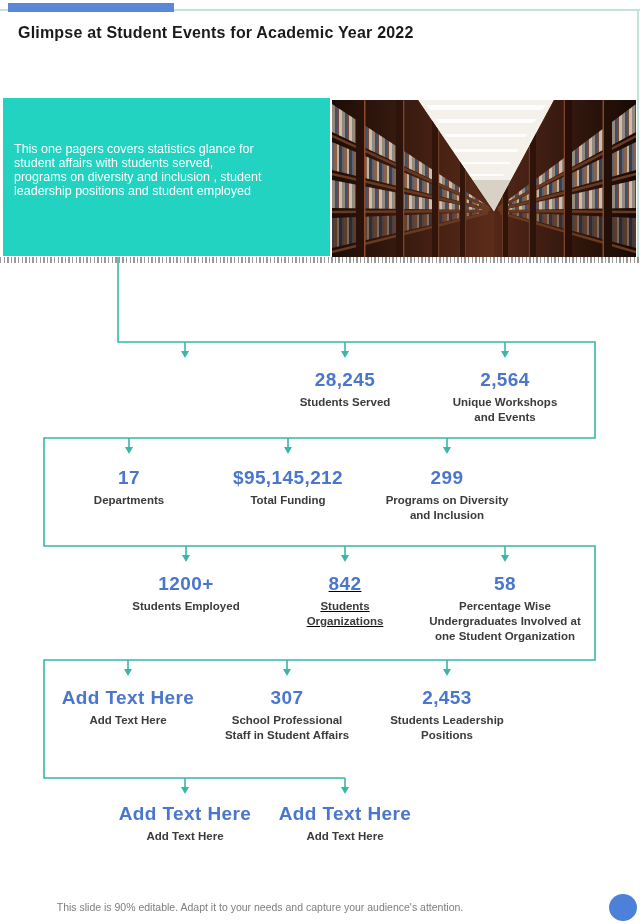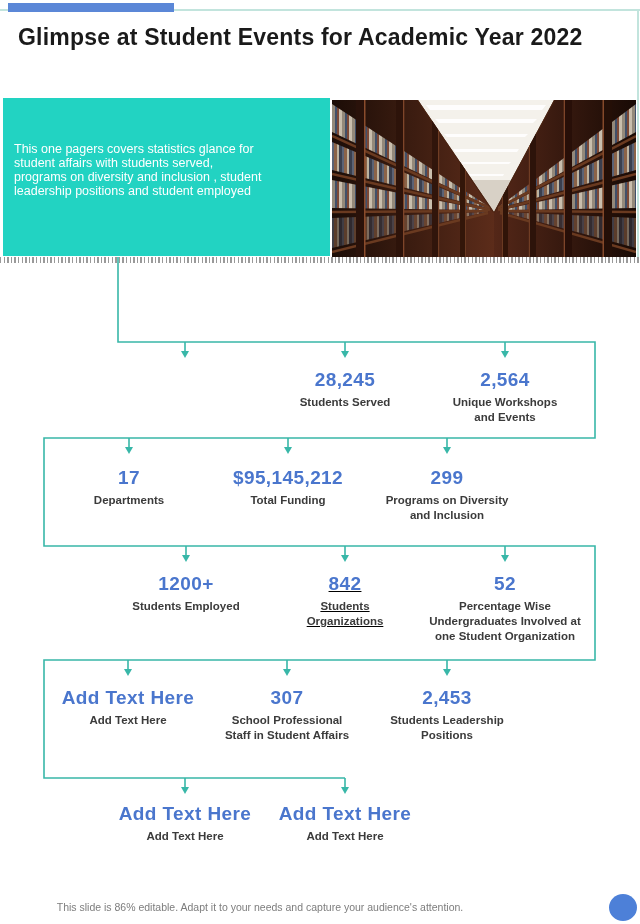--- a/index.html
+++ b/index.html
@@ -6,21 +6,21 @@
   .page{
     position:relative;width:640px;height:924px;background:#ffffff;overflow:hidden;
     font-family:"Liberation Sans","DejaVu Sans",sans-serif;
   }
   
   .top-line{position:absolute;left:0;top:9px;width:640px;height:2px;background:#c2e4dd;}
   .accent-bar{position:absolute;left:8px;top:3px;width:166px;height:9px;background:#5b87d7;}
   .right-line{position:absolute;left:637px;top:9px;width:2px;height:250px;background:#c2e4dd;}
   .page-title{
     position:absolute;left:18px;top:24px;width:600px;
-    font-size:23px;font-weight:bold;color:#1a1a1a;letter-spacing:.2px;
+    font-size:16px;font-weight:bold;color:#1a1a1a;letter-spacing:.2px;
   }
   
   .intro-box{
     position:absolute;left:3px;top:98px;width:327px;height:158px;background:#22d3c2;
   }
   .intro-text{
     position:absolute;left:11px;top:44px;width:305px;
     color:#ffffff;font-size:12.5px;line-height:14px;white-space:pre-line;
   }
   
@@ -222,21 +222,21 @@
   <div class="stat" style="left:96px;top:572px;width:180px;">
     <div class="stat-value">1200+</div>
     <div class="stat-label">Students Employed</div>
   </div>
   <div class="stat" style="left:255px;top:572px;width:180px;text-decoration:underline;">
     <div class="stat-value">842</div>
     <div class="stat-label">Students
 Organizations</div>
   </div>
   <div class="stat" style="left:400px;top:572px;width:210px;">
-    <div class="stat-value">52</div>
+    <div class="stat-value">58</div>
     <div class="stat-label">Percentage Wise
 Undergraduates Involved at
 one Student Organization</div>
   </div>
 
   <div class="stat" style="left:38px;top:686px;width:180px;">
     <div class="stat-value">Add Text Here</div>
     <div class="stat-label">Add Text Here</div>
   </div>
   <div class="stat" style="left:197px;top:686px;width:180px;">
@@ -252,16 +252,16 @@
 
   <div class="stat" style="left:95px;top:802px;width:180px;">
     <div class="stat-value">Add Text Here</div>
     <div class="stat-label">Add Text Here</div>
   </div>
   <div class="stat" style="left:255px;top:802px;width:180px;">
     <div class="stat-value">Add Text Here</div>
     <div class="stat-label">Add Text Here</div>
   </div>
 
-  <div class="footer-note">This slide is 86% editable. Adapt it to your needs and capture your audience's attention.</div>
+  <div class="footer-note">This slide is 90% editable. Adapt it to your needs and capture your audience's attention.</div>
   <div class="footer-dot"></div>
 
 </div>
 
 </body></html>

